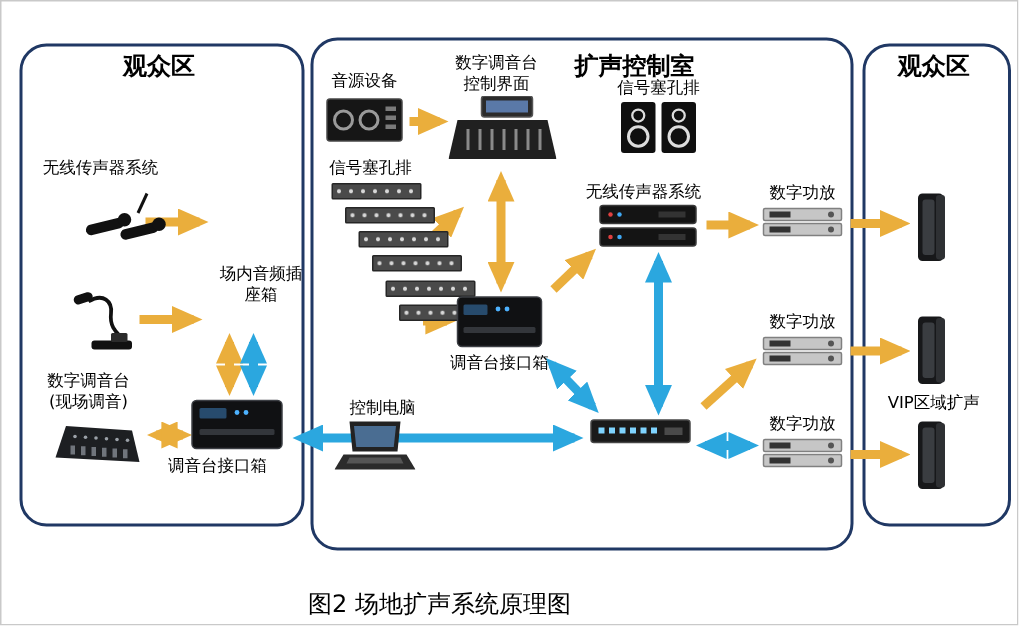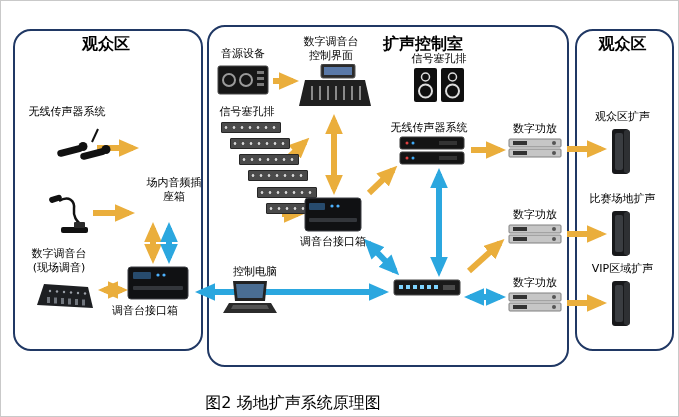--- a/index.html
+++ b/index.html
@@ -229,28 +229,26 @@
     <rect x="1" y="1" width="52" height="8" rx="1" fill="#c6c6c6" stroke="#808080"></rect>
     <rect x="1" y="11" width="52" height="8" rx="1" fill="#c6c6c6" stroke="#808080"></rect>
     <rect x="5" y="3" width="14" height="4" fill="#333"></rect>
       <circle cx="46" cy="5" r="2" fill="#555"></circle>
     <rect x="5" y="13" width="14" height="4" fill="#333"></rect>
       <circle cx="46" cy="15" r="2" fill="#555"></circle>
   </svg>
 
   <div class="lbl t" style="left:574px;top:33px;width:95px">观众区</div>
 
-  <div class="lbl" style="left:574px;top:109px;width:95px">观众区扩声</div>
   <svg class="icon" style="left:608px;top:127px" width="26" height="47" viewBox="0 0 26 47">
     <rect x="3" y="1" width="17" height="45" rx="3" fill="#17181a"></rect>
     <rect x="15" y="2" width="6" height="43" rx="2" fill="#2e3033"></rect>
     <rect x="6" y="5" width="8" height="37" rx="2" fill="#3a3d41"></rect>
   </svg>
 
-  <div class="lbl" style="left:572px;top:191px;width:99px">比赛场地扩声</div>
   <svg class="icon" style="left:608px;top:209px" width="26" height="47" viewBox="0 0 26 47">
     <rect x="3" y="1" width="17" height="45" rx="3" fill="#17181a"></rect>
     <rect x="15" y="2" width="6" height="43" rx="2" fill="#2e3033"></rect>
     <rect x="6" y="5" width="8" height="37" rx="2" fill="#3a3d41"></rect>
   </svg>
 
   <div class="lbl" style="left:572px;top:261px;width:99px">VIP区域扩声</div>
   <svg class="icon" style="left:608px;top:279px" width="26" height="47" viewBox="0 0 26 47">
     <rect x="3" y="1" width="17" height="45" rx="3" fill="#17181a"></rect>
     <rect x="15" y="2" width="6" height="43" rx="2" fill="#2e3033"></rect>

